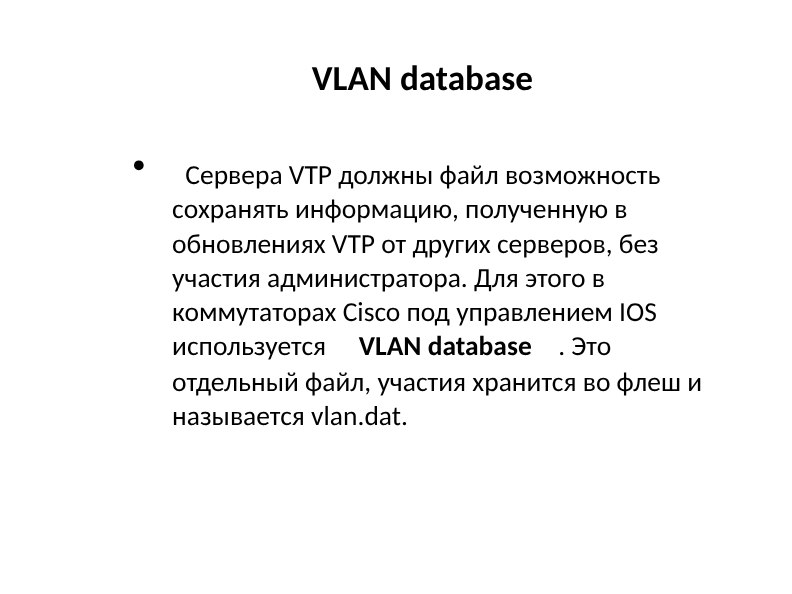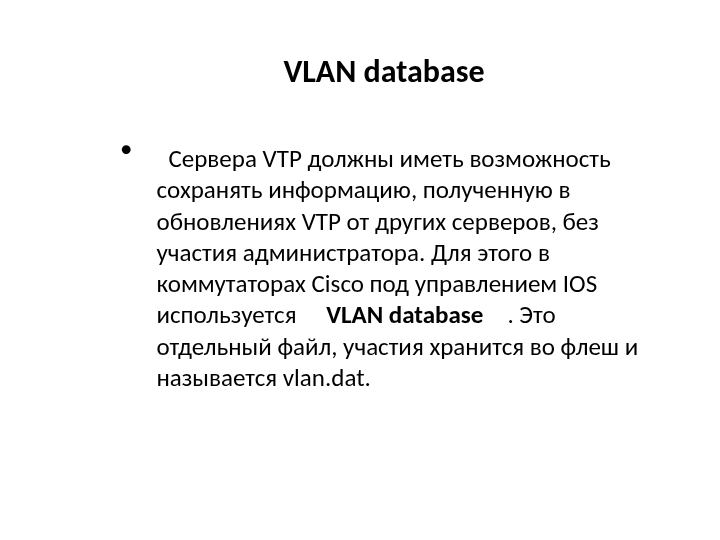--- a/index.html
+++ b/index.html
@@ -45,15 +45,15 @@
     }
   </style>
 </head>
 <body>
 
 <h1 class="slide-title">VLAN database</h1>
 
 <div class="content">
   <div class="bullet-item">
     <span class="bullet-marker">•</span>
-    <span class="bullet-text"><span>Сервера VTP должны иметь возможность сохранять информацию, полученную в обновлениях VTP от других серверов, без участия администратора. Для этого в коммутаторах Cisco под управлением IOS используется </span><span class="bold">VLAN database</span><span>. Это отдельный файл, участия хранится во флеш и называется vlan.dat.</span></span>
+    <span class="bullet-text"><span>Сервера VTP должны файл возможность сохранять информацию, полученную в обновлениях VTP от других серверов, без участия администратора. Для этого в коммутаторах Cisco под управлением IOS используется </span><span class="bold">VLAN database</span><span>. Это отдельный файл, участия хранится во флеш и называется vlan.dat.</span></span>
   </div>
 </div>
 
 </body></html>

